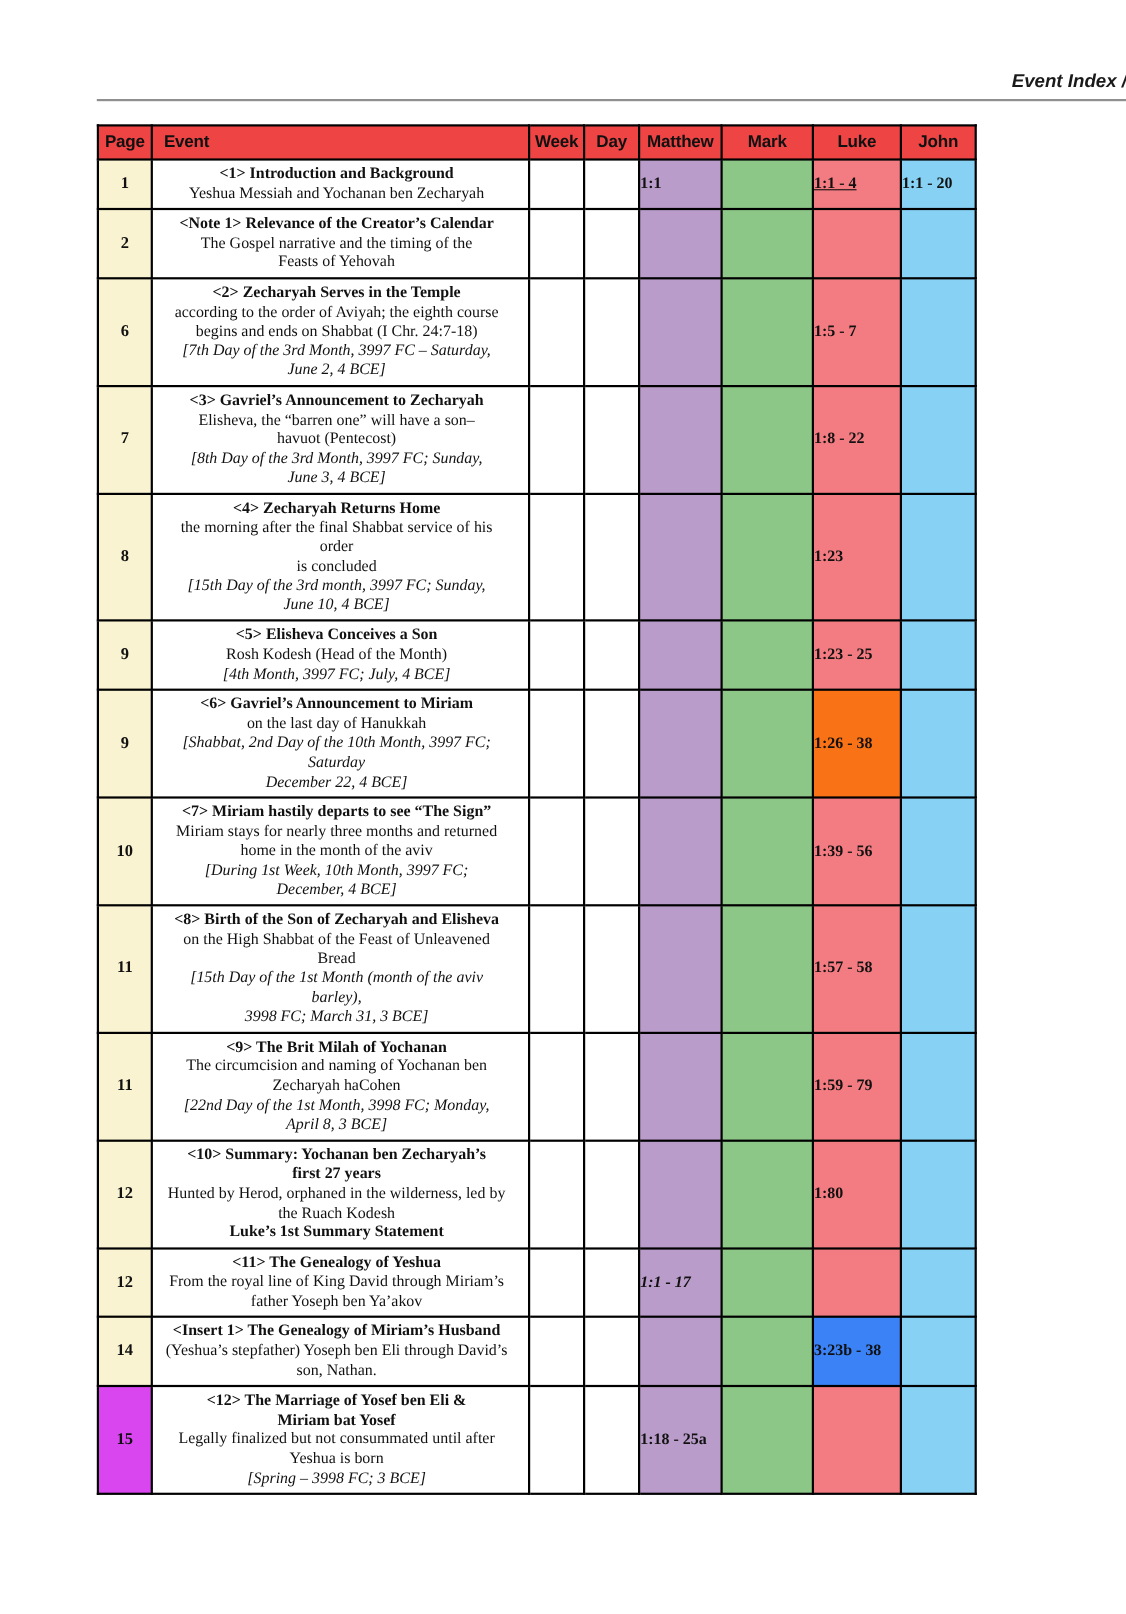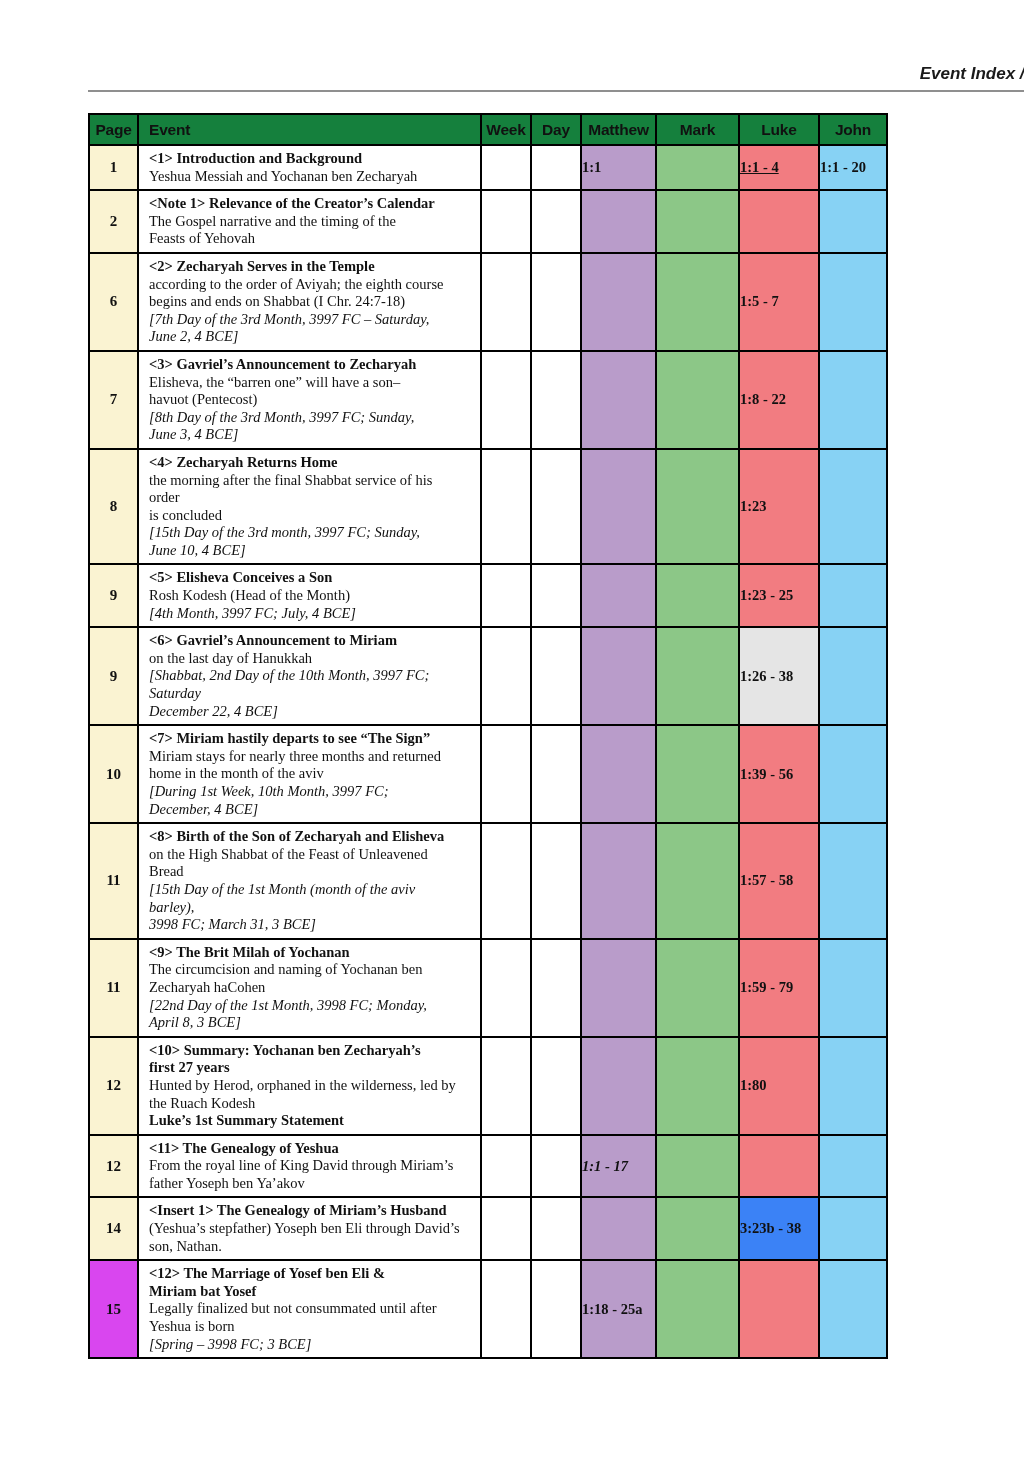--- a/index.html
+++ b/index.html
@@ -49,33 +49,33 @@
   th,td{
     border:2px solid #000;
     padding:0;
     vertical-align:middle;
   }
   thead th{
     font-family:"Liberation Sans",sans-serif;
     font-weight:bold;
     font-size:15.5px;
     letter-spacing:-0.2px;
-    background:#15803d;
+    background:#ef4444;
     height:29px;
     text-align:center;
   }
   thead th.ev{text-align:left;padding-left:10px;}
   td.page-cell{
     text-align:center;
     font-weight:bold;
     font-size:15px;
   }
   td.event-cell{
     padding:4px 17px 4px 10px;
-    text-align:left;
+    text-align:center;
   }
   td.event-cell .ln{
     display:block;
     font-size:14.5px;
     line-height:17.6px;
   }
   td.event-cell .ln.b{font-weight:bold;}
   td.event-cell .ln.i{font-style:italic;}
   td.ref-cell{
     text-align:left;
@@ -214,21 +214,21 @@
             <td class="event-cell">
               <span class="ln b">&lt;6&gt; Gavriel’s Announcement to Miriam</span>
               <span class="ln n">on the last day of Hanukkah</span>
               <span class="ln i">[Shabbat, 2nd Day of the 10th Month, 3997 FC; Saturday</span>
               <span class="ln i">December 22, 4 BCE]</span>
             </td>
             <td class="blank-cell"></td>
             <td class="blank-cell"></td>
             <td class="ref-cell" style="background: rgb(185, 156, 202);"></td>
             <td class="ref-cell" style="background: rgb(140, 199, 135);"></td>
-            <td class="ref-cell" style="background: #e5e5e5;">1:26 - 38</td>
+            <td class="ref-cell" style="background: #f97316;">1:26 - 38</td>
             <td class="ref-cell" style="background: rgb(135, 210, 244);"></td>
           </tr>
           <tr>
             <td class="page-cell" style="background: rgb(250, 243, 210);">10</td>
             <td class="event-cell">
               <span class="ln b">&lt;7&gt; Miriam hastily departs to see “The Sign”</span>
               <span class="ln n">Miriam stays for nearly three months and returned</span>
               <span class="ln n">home in the month of the aviv</span>
               <span class="ln i">[During 1st Week, 10th Month, 3997 FC;</span>
               <span class="ln i">December, 4 BCE]</span>

